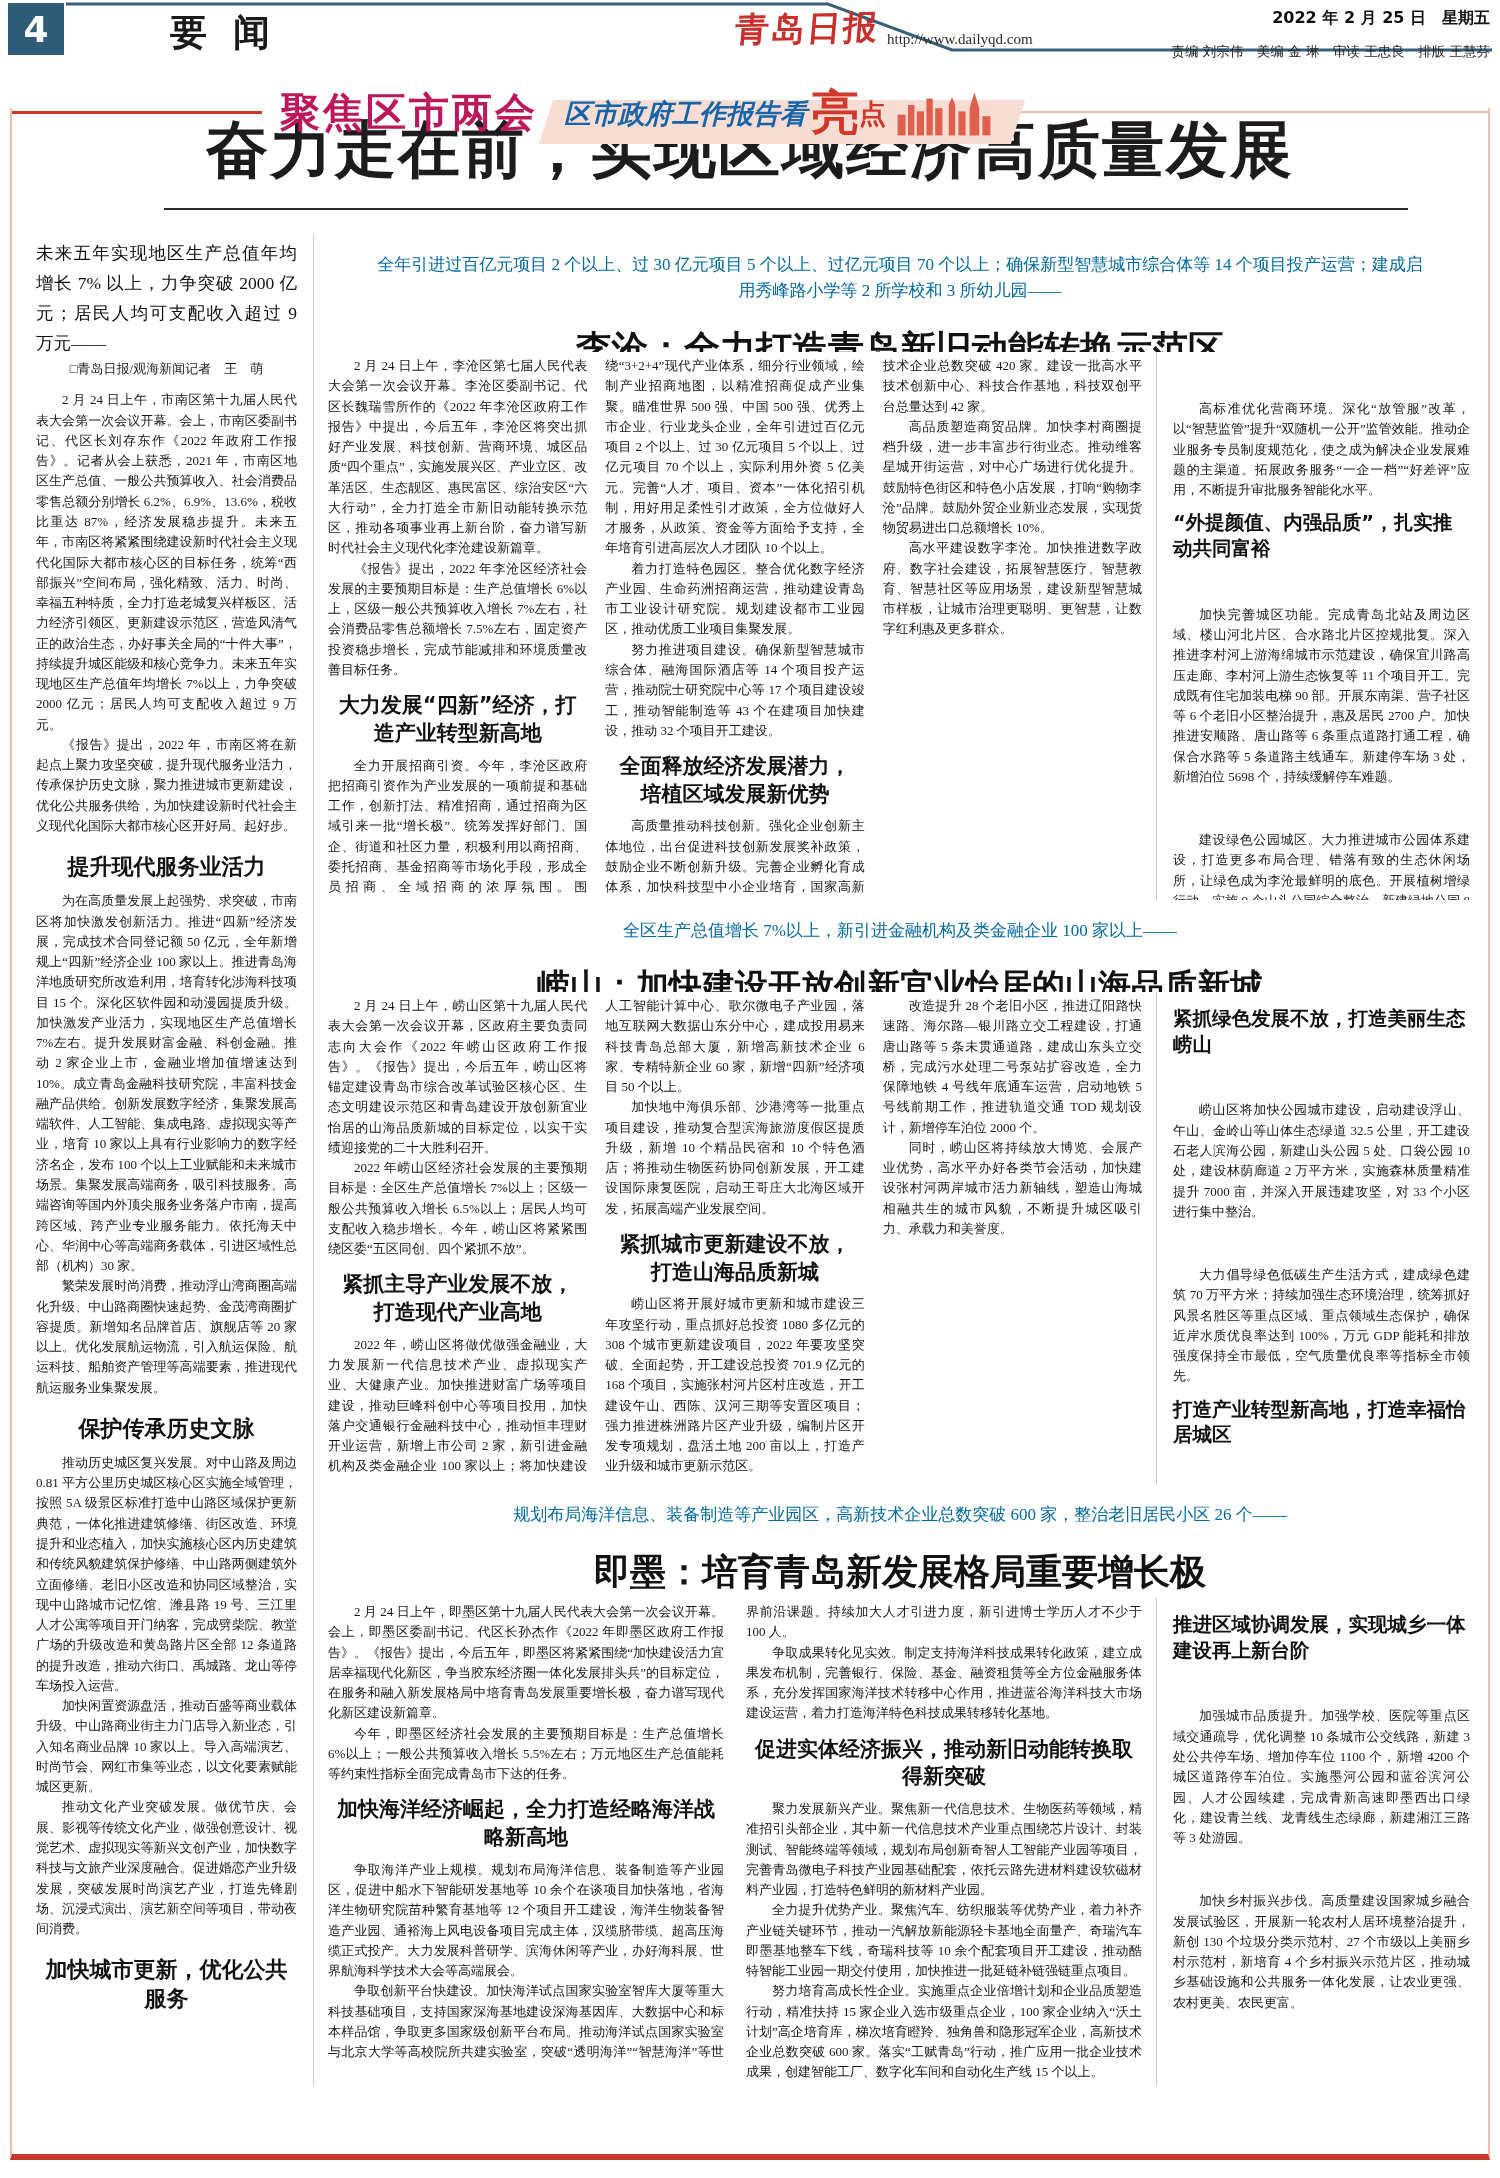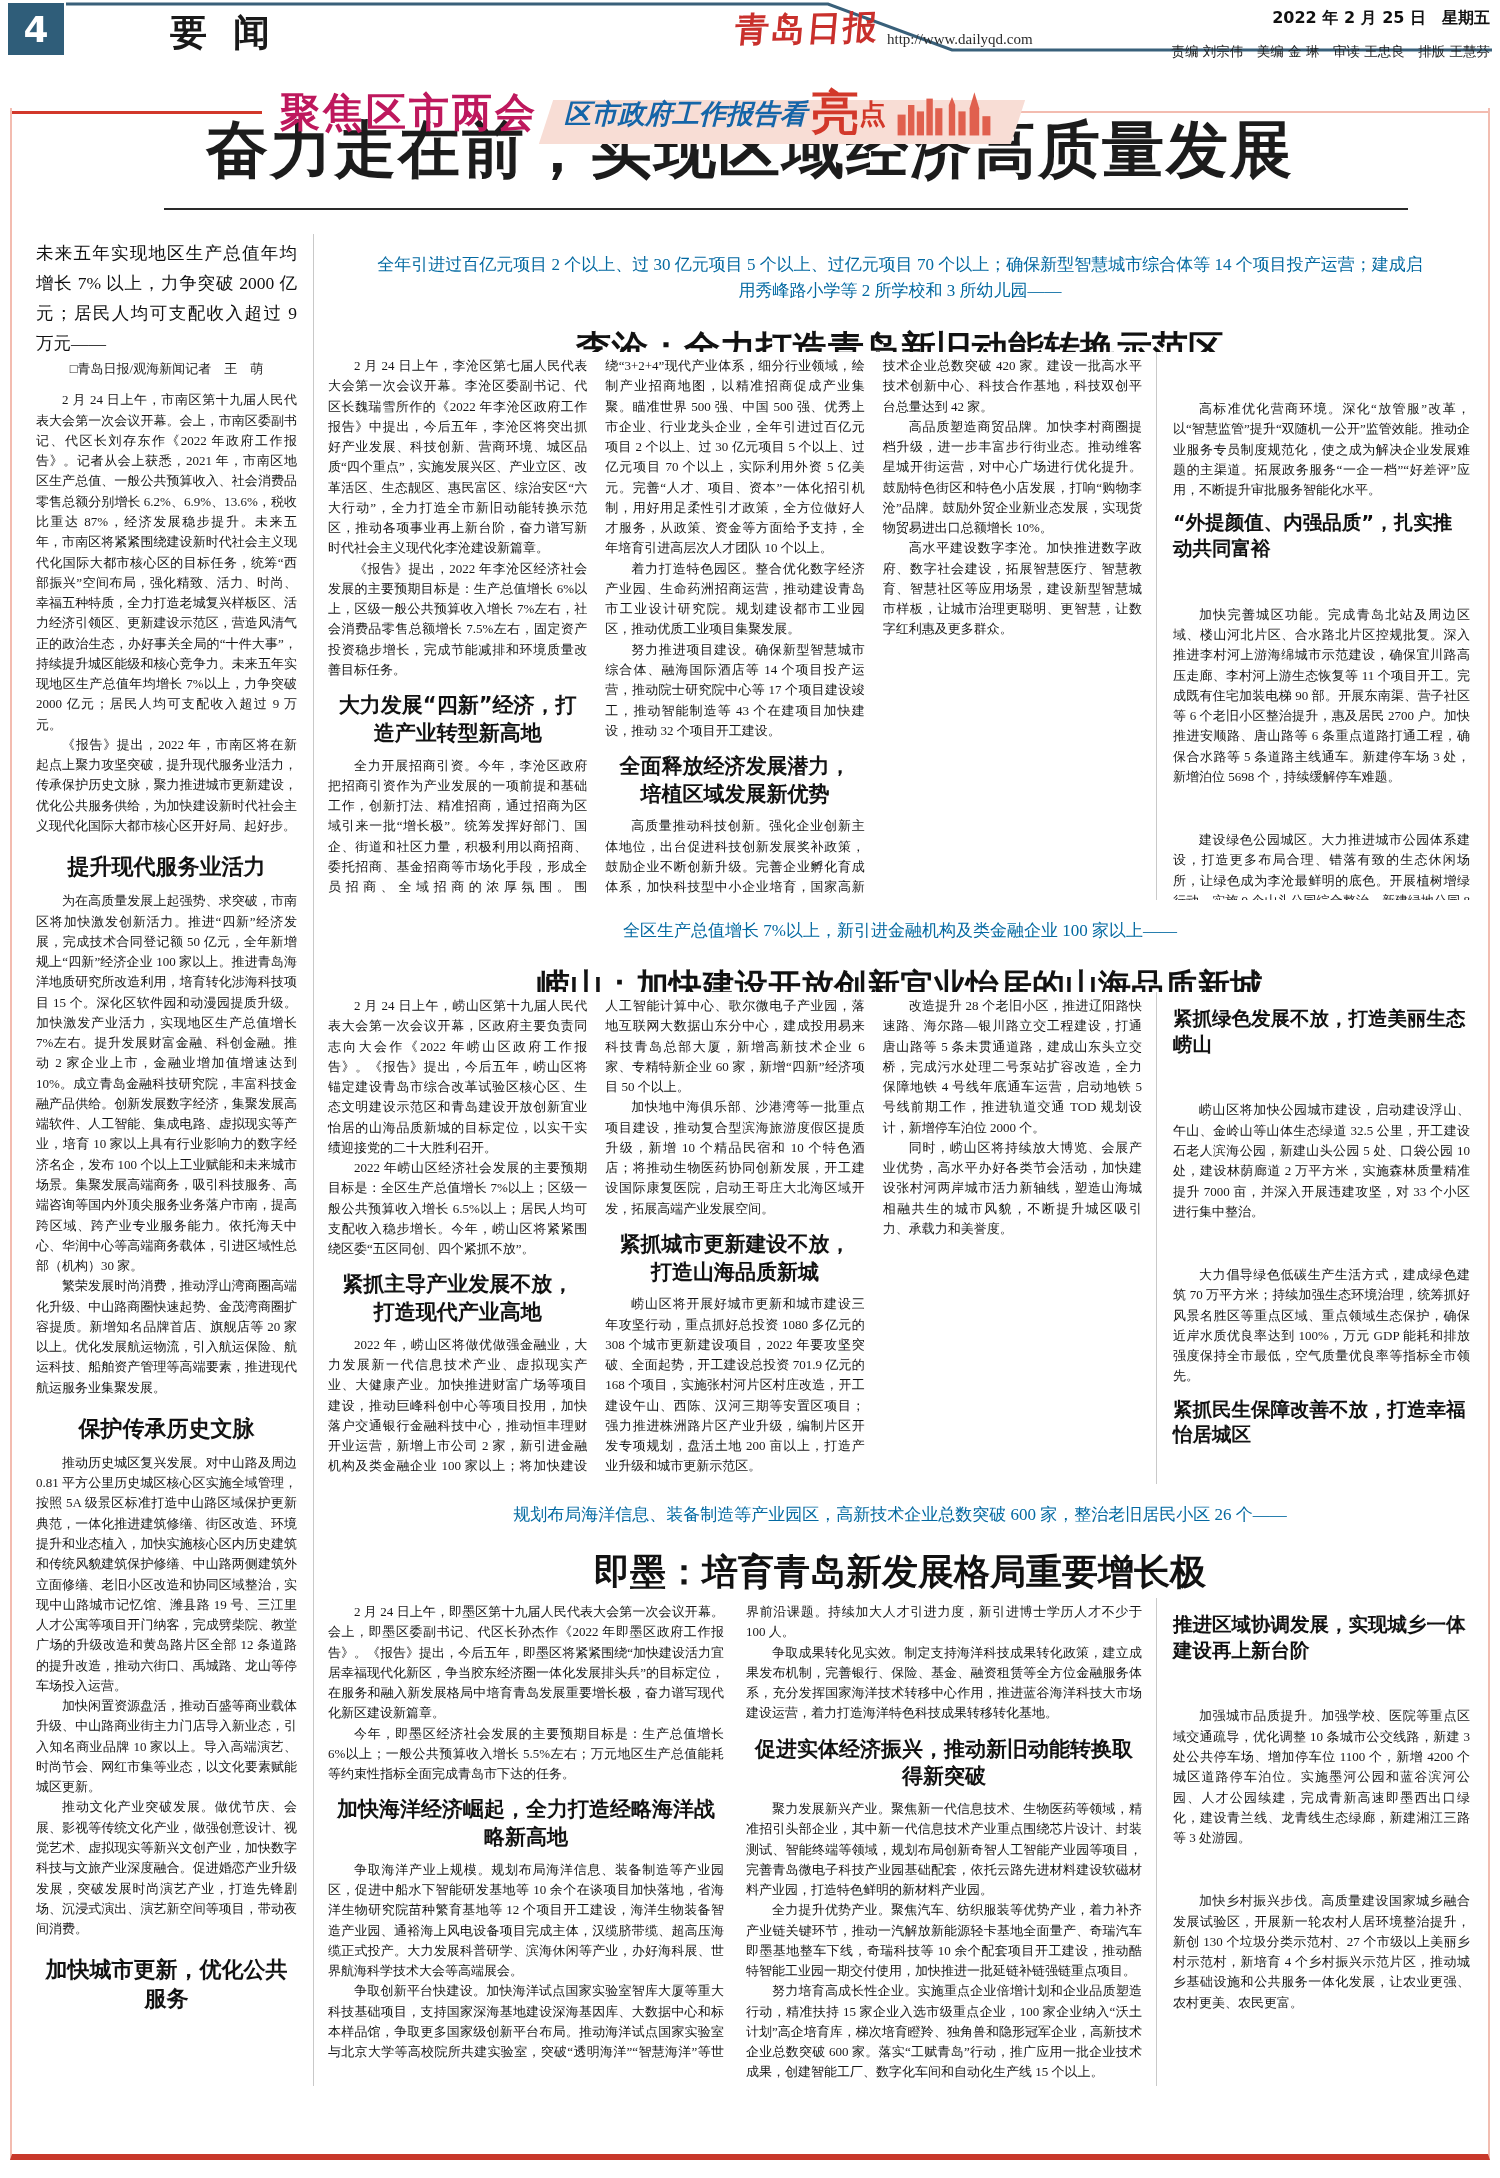--- a/index.html
+++ b/index.html
@@ -204,21 +204,21 @@
           <p class="body-p">加快地中海俱乐部、沙港湾等一批重点项目建设，推动复合型滨海旅游度假区提质升级，新增 10 个精品民宿和 10 个特色酒店；将推动生物医药协同创新发展，开工建设国际康复医院，启动王哥庄大北海区域开发，拓展高端产业发展空间。</p>
           <h3 class="sub-head">紧抓城市更新建设不放，打造山海品质新城</h3>
           <p class="body-p">崂山区将开展好城市更新和城市建设三年攻坚行动，重点抓好总投资 1080 多亿元的 308 个城市更新建设项目，2022 年要攻坚突破、全面起势，开工建设总投资 701.9 亿元的 168 个项目，实施张村河片区村庄改造，开工建设午山、西陈、汉河三期等安置区项目；强力推进株洲路片区产业升级，编制片区开发专项规划，盘活土地 200 亩以上，打造产业升级和城市更新示范区。</p>
           <p class="body-p">改造提升 28 个老旧小区，推进辽阳路快速路、海尔路—银川路立交工程建设，打通唐山路等 5 条未贯通道路，建成山东头立交桥，完成污水处理二号泵站扩容改造，全力保障地铁 4 号线年底通车运营，启动地铁 5 号线前期工作，推进轨道交通 TOD 规划设计，新增停车泊位 2000 个。</p>
           <p class="body-p">同时，崂山区将持续放大博览、会展产业优势，高水平办好各类节会活动，加快建设张村河两岸城市活力新轴线，塑造山海城相融共生的城市风貌，不断提升城区吸引力、承载力和美誉度。</p>
         </div>
       <aside class="side laoshan-r">
           <h3 class="sub-head">紧抓绿色发展不放，打造美丽生态崂山</h3>
           <p class="body-p">崂山区将加快公园城市建设，启动建设浮山、午山、金岭山等山体生态绿道 32.5 公里，开工建设石老人滨海公园，新建山头公园 5 处、口袋公园 10 处，建设林荫廊道 2 万平方米，实施森林质量精准提升 7000 亩，并深入开展违建攻坚，对 33 个小区进行集中整治。</p>
           <p class="body-p">大力倡导绿色低碳生产生活方式，建成绿色建筑 70 万平方米；持续加强生态环境治理，统筹抓好风景名胜区等重点区域、重点领域生态保护，确保近岸水质优良率达到 100%，万元 GDP 能耗和排放强度保持全市最低，空气质量优良率等指标全市领先。</p>
-          <h3 class="sub-head">紧抓民生保障改善不放，打造幸福怡居城区</h3>
+          <h3 class="sub-head">打造产业转型新高地，打造幸福怡居城区</h3>
           <p class="body-p">崂山区还将安排民生投入 100 亿元以上，办好 36 项实事，着力解决事关群众切身利益的“头等大事”和“关键小事”，尽最大努力保障和改善民生，让崂山人民分享更多改革发展的成果。</p>
           <p class="body-p">加快建设浮山学校、中国海洋大学附属学校等 8 所学校，建成山东头学校、海尔云谷学校、区特殊教育学校，启用翡翠云城、海尔云谷 2 个配套幼儿园；将开建山东中医药大学附属医院青岛医院和金家岭街道社区卫生服务中心，建设中药药事服务中心。</p>
         </aside>
 
       <section class="sec-header jimo-h">
         <p class="sec-intro">规划布局海洋信息、装备制造等产业园区，高新技术企业总数突破 600 家，整治老旧居民小区 26 个——</p>
         <h2 class="sec-headline">即墨：培育青岛新发展格局重要增长极</h2>
         <div class="sec-byline">□青岛日报/观海新闻记者　王　涛</div>
       </section>
       <div class="sec-body cols-2 jimo-b">

